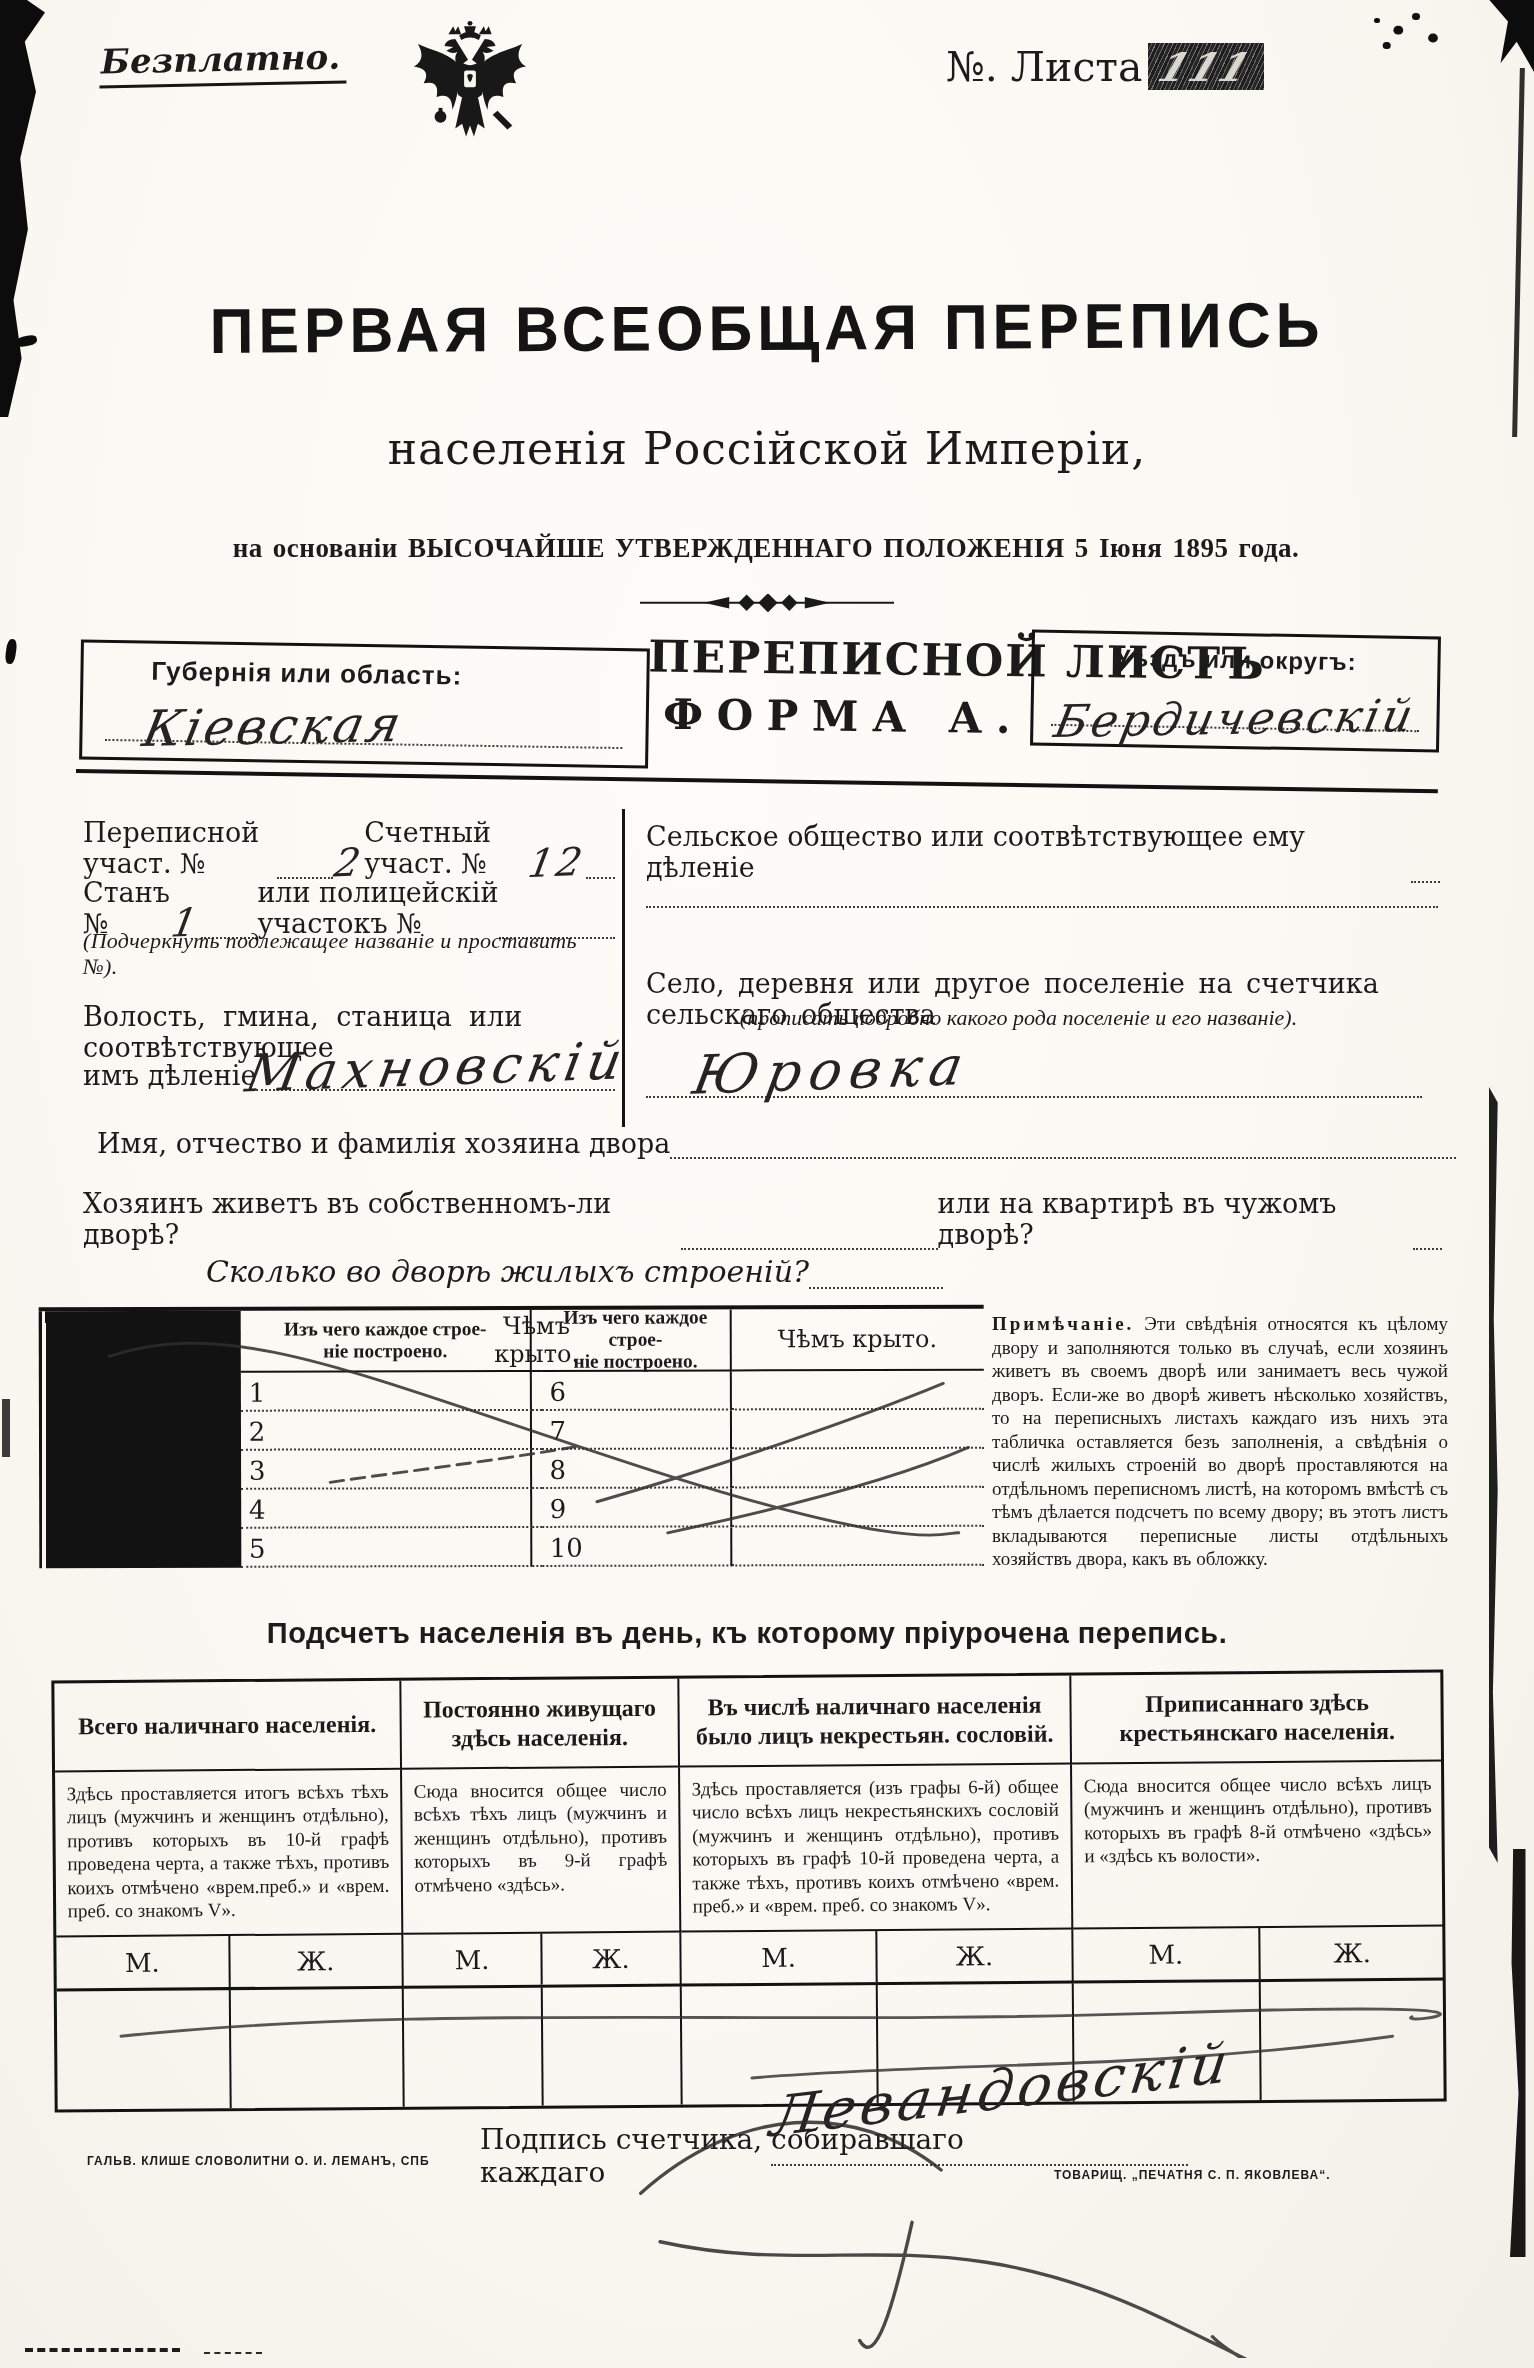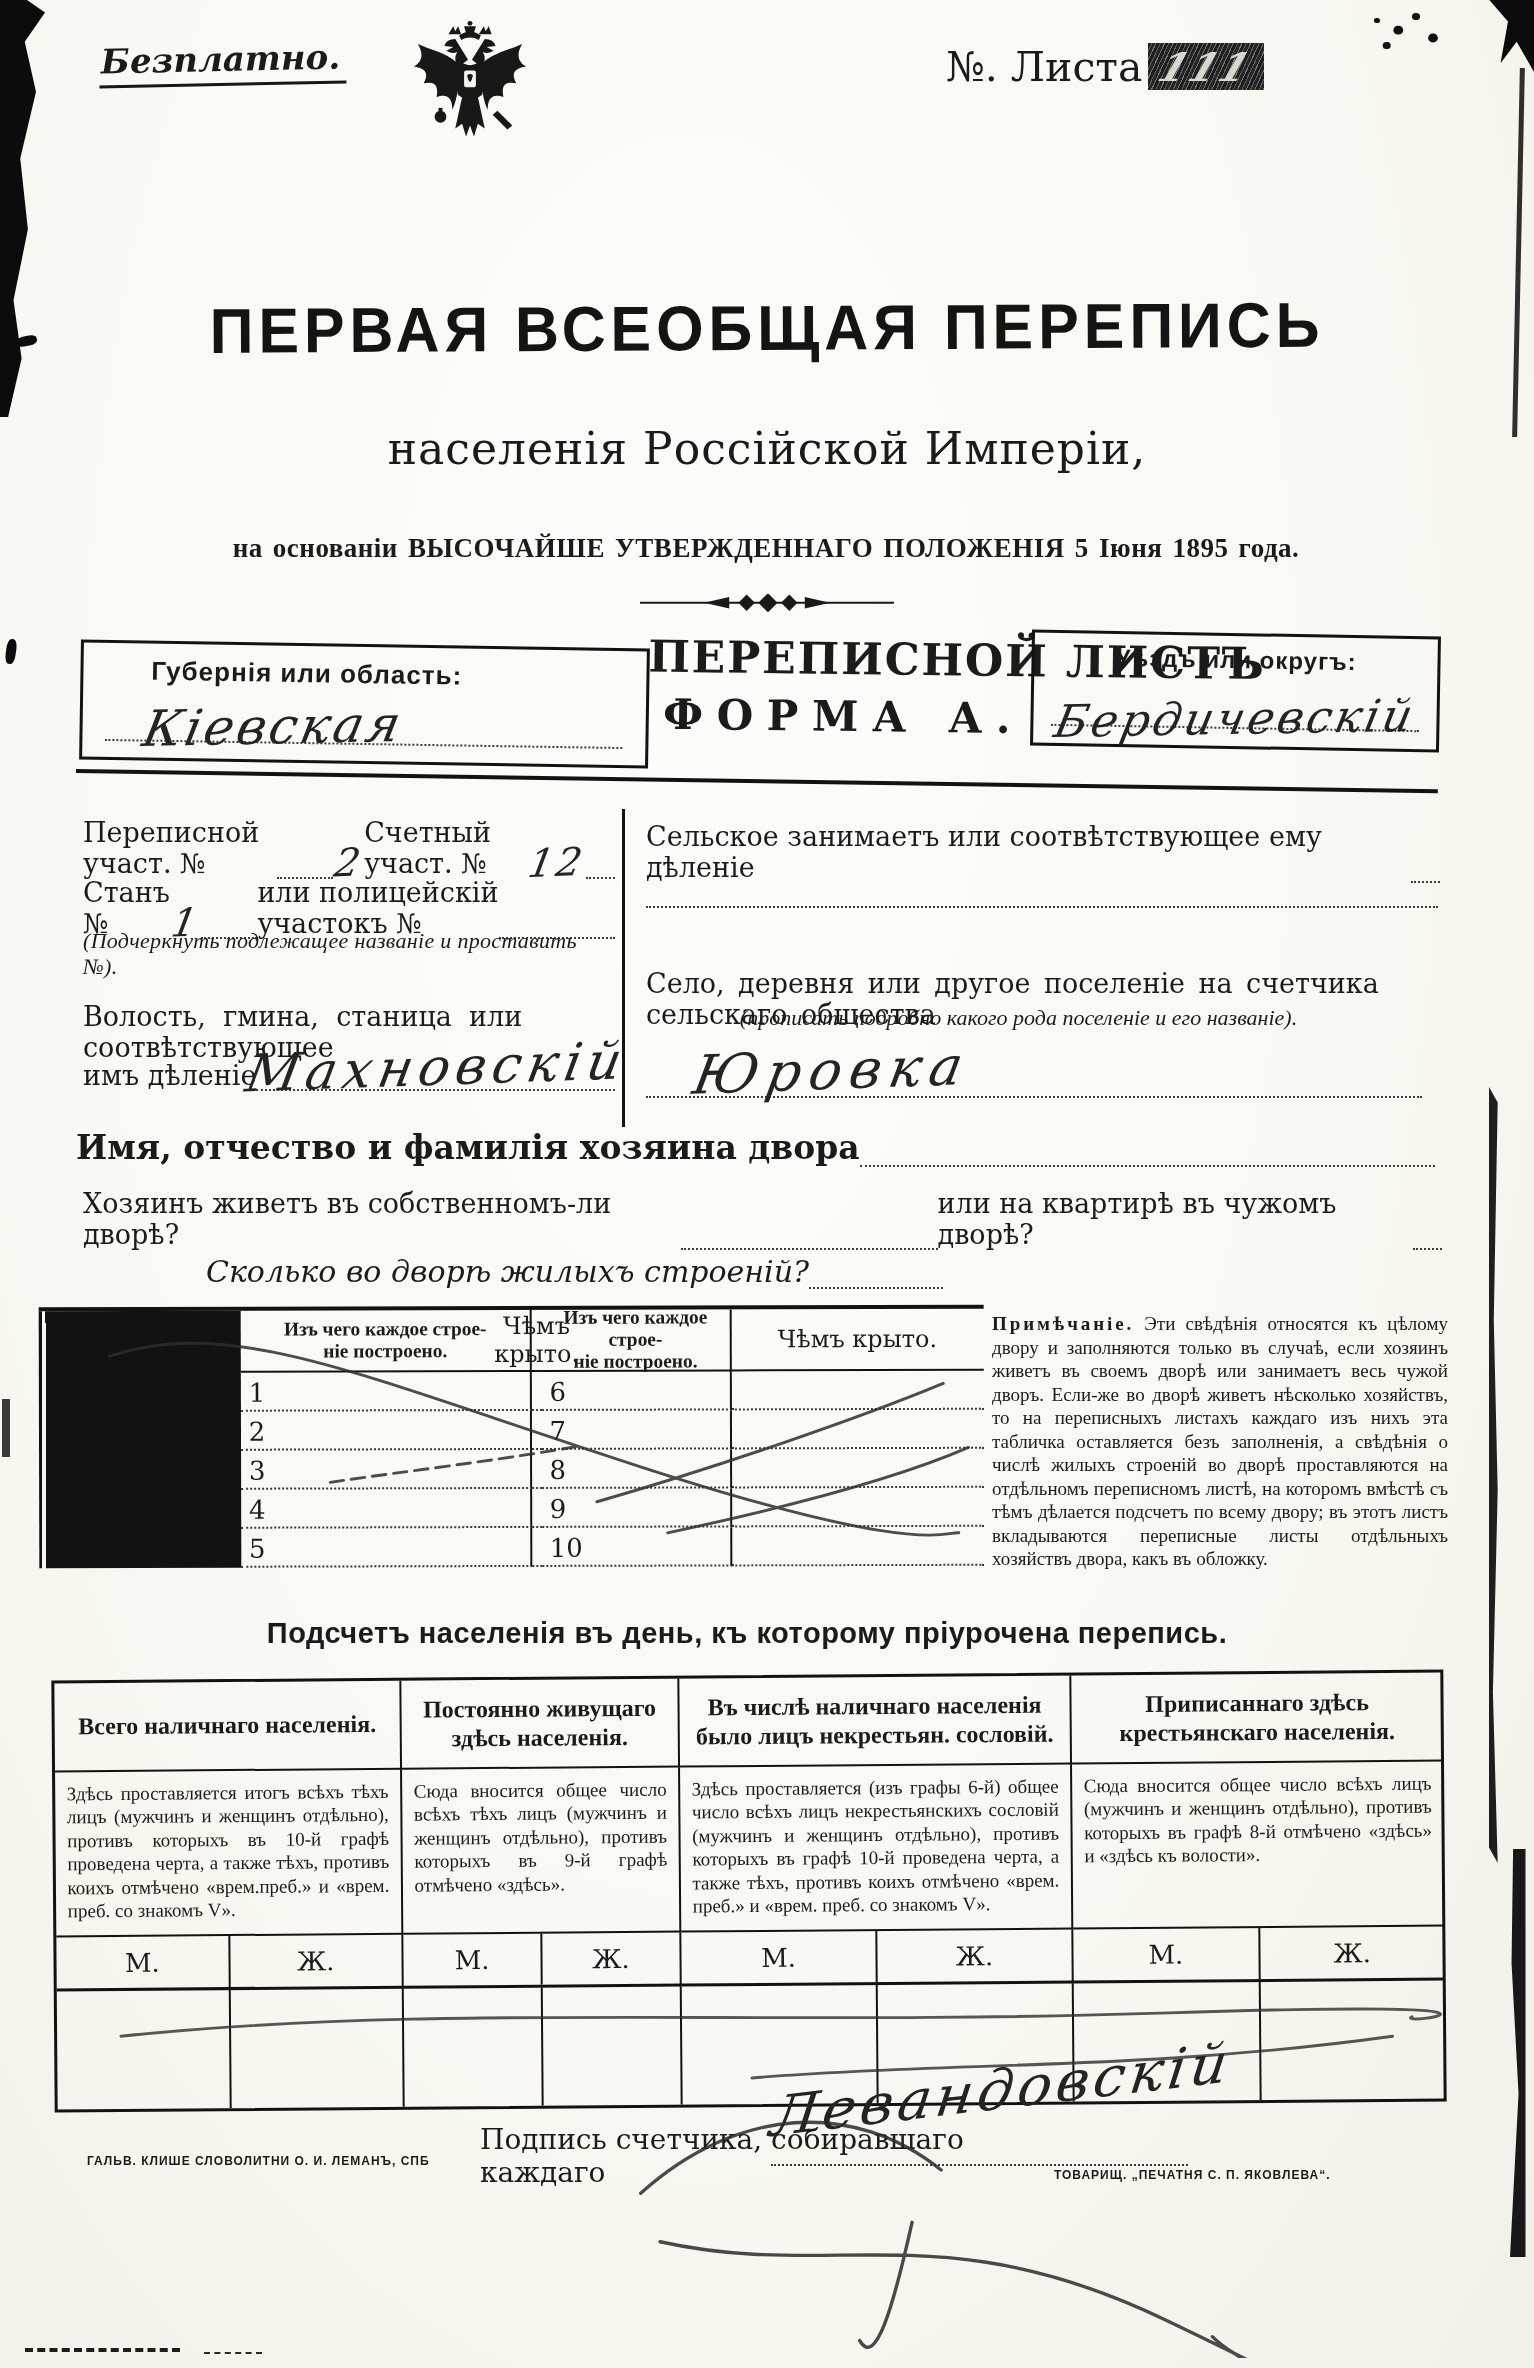--- a/index.html
+++ b/index.html
@@ -86,21 +86,21 @@
   .volost-val { position:absolute; left:165px; bottom:-5.8px; font-size:52px; letter-spacing:5.8px; }
   .rcol { left:646px; width:794px; font-size:27px; }
   .rc1 { top:821px; } 
   .rc-dots { top:906px; width:792px; }
   .rc2 { top:968px; word-spacing:4.9px; }
   .rc3 { top:1005px; text-align:center; font-size:22px; width:679px; left:679px; }
   .rc4 { top:1065px; position:relative; }
   .village-val { position:absolute; left:49px; bottom:-3.9px; font-size:54px; letter-spacing:7.8px; }
 
   
-  .o1 { left:76px; top:1128px; width:1359px; font-size:33px;font-weight:bold; }
+  .o1 { left:97px; top:1128px; width:1359px; font-size:27px; }
   .o2 { left:83px; top:1188px; width:1359px; font-size:27px; }
   .q-build { left:206px; top:1254px; width:737px; font:italic 30px "DejaVu Serif", serif; }
 
   
   .btable { left:39px; top:1306px; width:945px; border-top:4.9px solid #121212;
     display:grid; grid-template-columns:202px 291px 9.7px 190px 252px;
     grid-template-rows:62px repeat(5, 39px); transform:rotate(-0.15deg); }
   .bmid { grid-row:1 / span 6; background:linear-gradient(90deg,#121212 0 2.9px,transparent 2.9px 6.8px,#121212 6.8px 9.7px); }
   .bh { border-bottom:2.9px solid #121212; display:flex; flex-direction:column; align-items:center; justify-content:center;
     font:700 19.4px "Liberation Serif", serif; line-height:1.15; text-align:center; }
@@ -246,21 +246,21 @@
 
   <div class="abs lcol lc4">Волость, гмина, станица или соотвѣтствующее</div>
 
   <div class="abs lcol lc5 row volost-wrap">
     <span>имъ дѣленіе</span>
     <span class="dots"></span>
     <span class="hand volost-val">Махновскій</span>
   </div>
 
   <div class="abs rcol rc1 row">
-    <span>Сельское занимаетъ или соотвѣтствующее ему дѣленіе</span>
+    <span>Сельское общество или соотвѣтствующее ему дѣленіе</span>
     <span class="dots"></span>
   </div>
   <div class="abs rcol rc-dots dotline" style="top:906px;height:1.9px;"></div>
   <div class="abs rcol rc2">Село, деревня или другое поселеніе на счетчика сельскаго общества</div>
   <div class="abs rc3 lserif">(прописать подробно какого рода поселеніе и его названіе).</div>
   <div class="abs rcol rc4">
     <div class="dotline" style="width:776px;height:1.9px;"></div>
     <span class="hand village-val">Юровка</span>
   </div>
 

